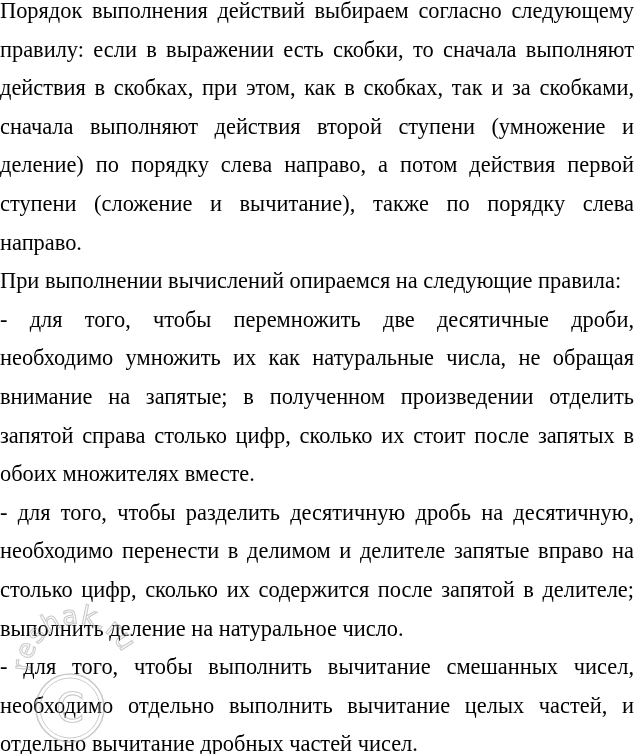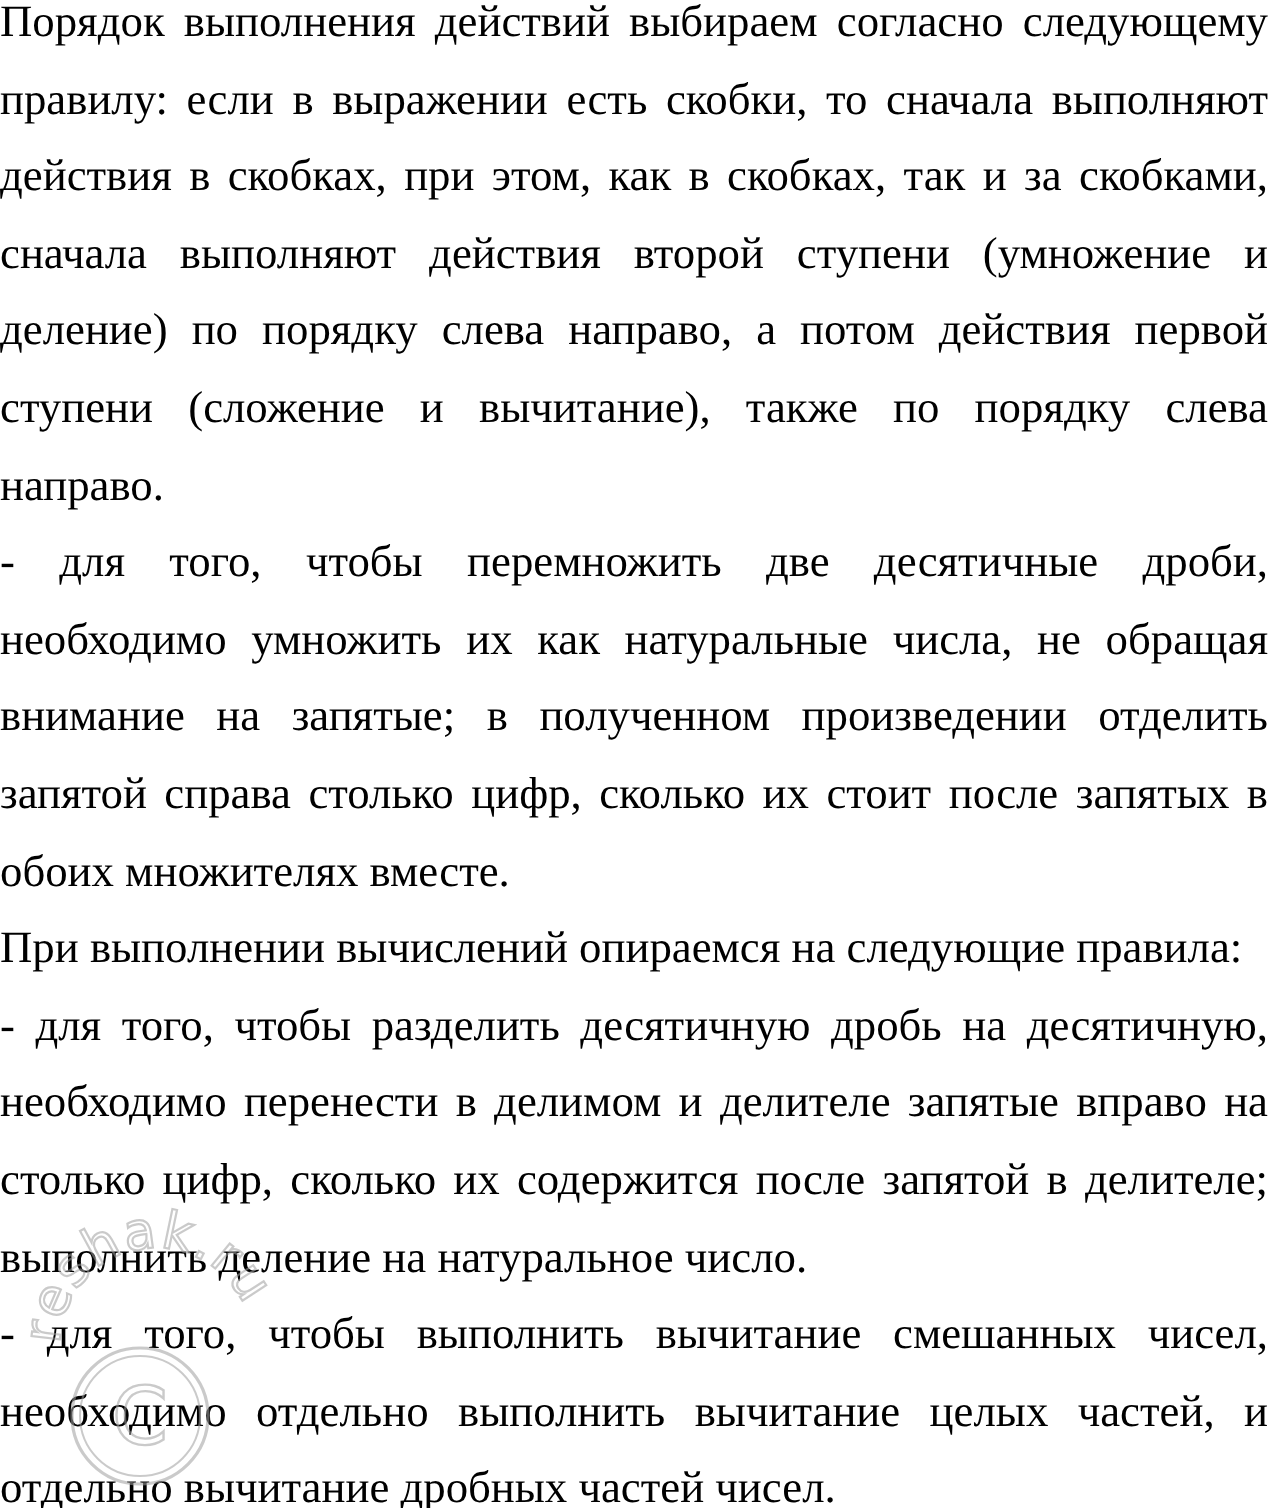--- a/index.html
+++ b/index.html
@@ -39,22 +39,22 @@
       height: 150px;
       pointer-events: none;
       opacity: 0.55;
     }
   </style>
 </head>
 <body>
 
 <div class="doc">
   <p class="para">Порядок выполнения действий выбираем согласно следующему правилу: если в выражении есть скобки, то сначала выполняют действия в скобках, при этом, как в скобках, так и за скобками, сначала выполняют действия второй ступени (умножение и деление) по порядку слева направо, а потом действия первой ступени (сложение и вычитание), также по порядку слева направо.</p>
+  <p class="para">При выполнении вычислений опираемся на следующие правила:</p>
   <p class="para">- для того, чтобы перемножить две десятичные дроби, необходимо умножить их как натуральные числа, не обращая внимание на запятые; в полученном произведении отделить запятой справа столько цифр, сколько их стоит после запятых в обоих множителях вместе.</p>
-  <p class="para">При выполнении вычислений опираемся на следующие правила:</p>
   <p class="para">- для того, чтобы разделить десятичную дробь на десятичную, необходимо перенести в делимом и делителе запятые вправо на столько цифр, сколько их содержится после запятой в делителе; выполнить деление на натуральное число.</p>
   <p class="para">- для того, чтобы выполнить вычитание смешанных чисел, необходимо отдельно выполнить вычитание целых частей, и отдельно вычитание дробных частей чисел.</p>
 </div>
 
 <div class="watermark">
   <svg width="150" height="150" viewBox="0 0 150 150">
     <defs>
       <path id="wm-arc" d="M 22 72 A 48 48 0 0 1 118 72" fill="none"></path>
     </defs>
     <circle cx="62" cy="108" r="34" fill="none" stroke="#a0a0a0" stroke-width="1.6"></circle>

